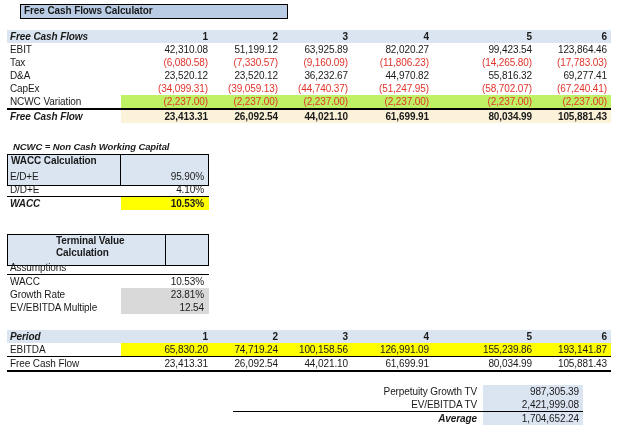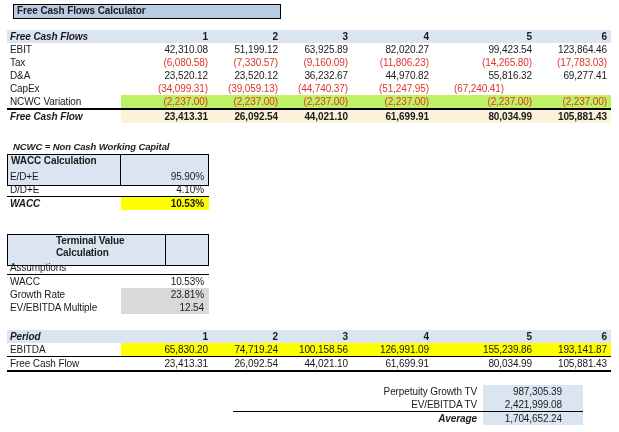--- a/index.html
+++ b/index.html
@@ -34,29 +34,29 @@
   .cream .v{background:#fbf2d9;font-weight:bold;}
   .yellow .v{background:#ffff00;}
   .topline{border-top:2px solid #000;}
   .thinline{border-bottom:1px solid #000;}
   .medline{border-bottom:1.5px solid #000;}
   .thickline{border-bottom:2px solid #000;}
   
   .w2 .val-c{width:88px;text-align:right;padding-right:5px;}
   
   .sum-lab{width:250px;text-align:right;padding-right:6px;}
-  .sum-val{width:100px;text-align:right;padding-right:21px;background:#dbe5f1;}
+  .sum-val{width:100px;text-align:right;padding-right:4px;background:#dbe5f1;}
   .note{font-weight:bold;font-style:italic;font-size:9.5px;}
 </style>
 </head>
 <body>
 
 <div id="sheet">
 
-  <div class="abs hdr-box" style="left:13px;top:4px;width:268px;">Free Cash Flows Calculator</div>
+  <div class="abs hdr-box" style="left:20px;top:4px;width:268px;">Free Cash Flows Calculator</div>
 
   <div class="abs" style="left:7px;top:30px;width:604px;">
     <div class="row band">
       <div class="cell lab-c bi">Free Cash Flows</div>
       <div class="cell v c1 bold">1</div>
       <div class="cell v c2 bold">2</div>
       <div class="cell v c3 bold">3</div>
       <div class="cell v c4 bold">4</div>
       <div class="cell v c5 bold">5</div>
       <div class="cell v c6 bold">6</div>
@@ -87,20 +87,21 @@
       <div class="cell v c4">44,970.82</div>
       <div class="cell v c5">55,816.32</div>
       <div class="cell v c6">69,277.41</div>
     </div>
     <div class="row neg">
       <div class="cell lab-c">CapEx</div>
       <div class="cell v c1">(34,099.31)</div>
       <div class="cell v c2">(39,059.13)</div>
       <div class="cell v c3">(44,740.37)</div>
       <div class="cell v c4">(51,247.95)</div>
+      <div class="cell v c5">(58,702.07)</div>
       <div class="cell v c6">(67,240.41)</div>
     </div>
     <div class="row neg gray">
       <div class="cell lab-c">NCWC Variation</div>
       <div class="cell v c1">(2,237.00)</div>
       <div class="cell v c2">(2,237.00)</div>
       <div class="cell v c3">(2,237.00)</div>
       <div class="cell v c4">(2,237.00)</div>
       <div class="cell v c5">(2,237.00)</div>
       <div class="cell v c6">(2,237.00)</div>

